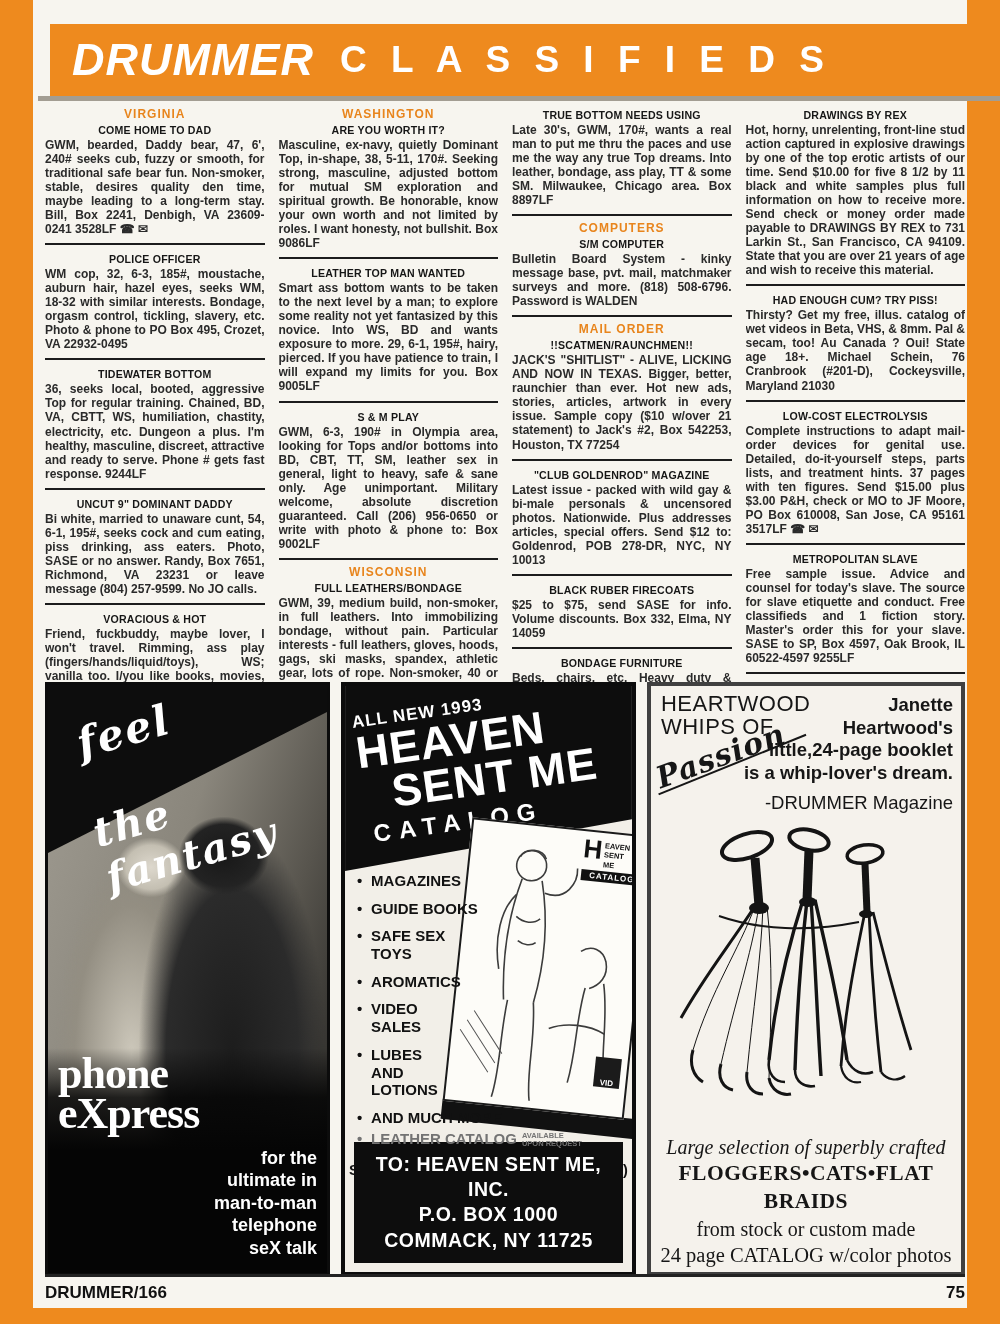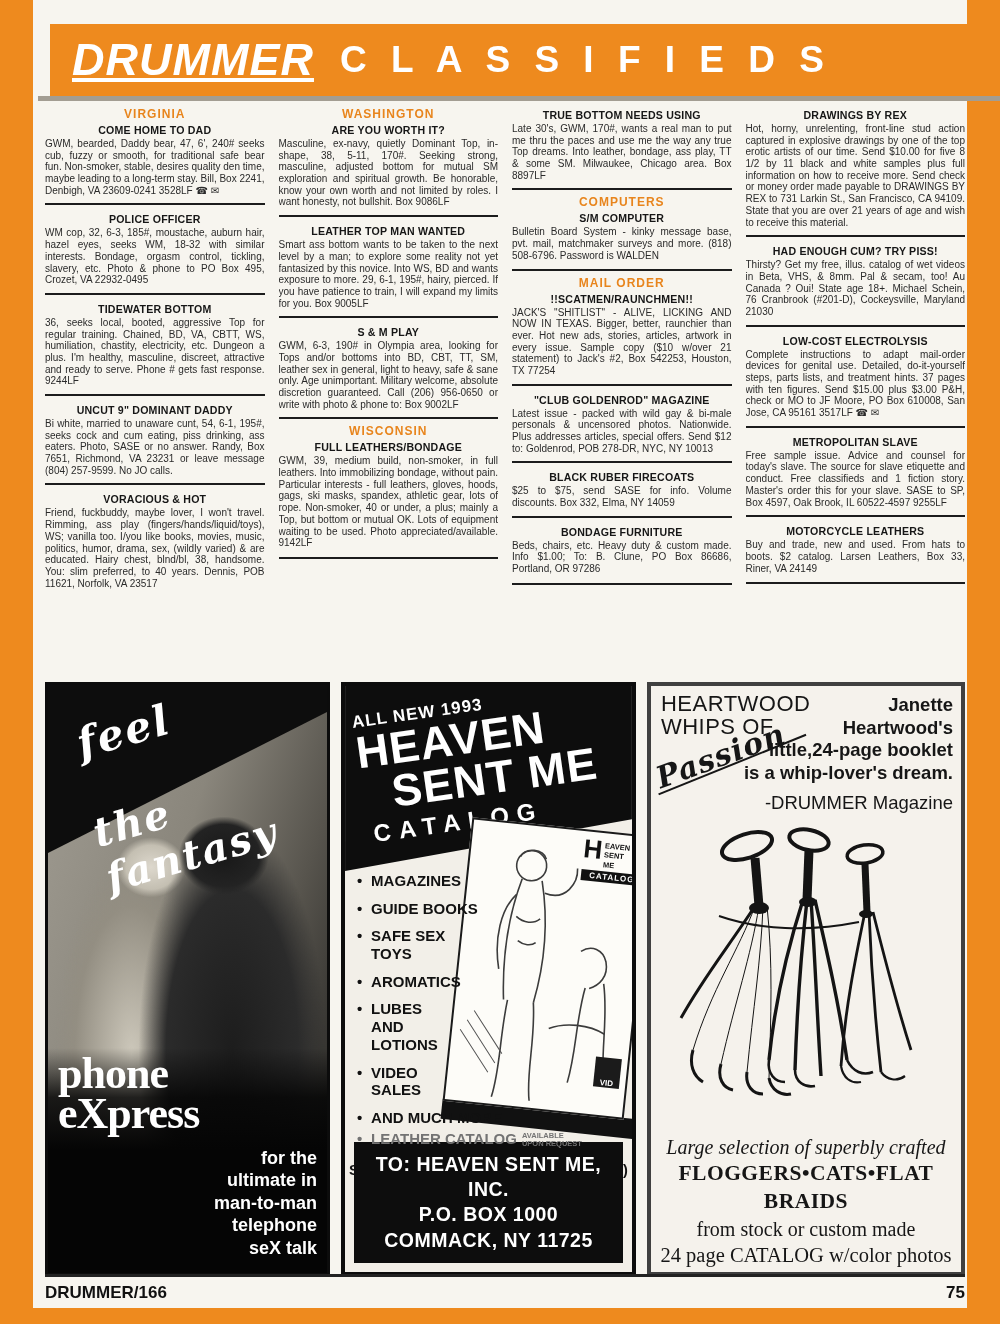--- a/index.html
+++ b/index.html
@@ -5,31 +5,31 @@
   * { margin:0; padding:0; box-sizing:border-box; }
   html,body { width:1000px; }
   body { font-family:"Liberation Sans", sans-serif; background:#d8d2c6; }
   .page { position:relative; width:1000px; height:1324px; background:#ee8a1e; overflow:hidden; }
   .paper { position:absolute; left:33px; right:33px; top:0; bottom:16px; background:#f7f5ef; }
 
   
   .masthead { position:absolute; left:50px; right:0; top:24px; height:72px; background:#ee8a1e;
               display:flex; align-items:center; gap:26px; padding-left:22px; white-space:nowrap; }
   .masthead::after { content:""; position:absolute; left:-12px; right:0; bottom:-5px; height:5px; background:#a39d92; }
-  .m-drummer { color:#fff; font-weight:bold; font-style:italic; font-size:45px; letter-spacing:1px;text-decoration:underline; }
+  .m-drummer { color:#fff; font-weight:bold; font-style:italic; font-size:45px; letter-spacing:1px; }
   .m-classifieds { color:#fff; font-weight:bold; font-size:37px; letter-spacing:7px; }
 
   
   .cols { position:absolute; left:45px; top:106px; width:920px; height:576px; display:flex; gap:14px; overflow:hidden; }
   .col { flex:1; overflow:hidden; }
   .col.end-rule::after { content:""; display:block; border-top:2px solid #1c1c1c; margin-top:8px; }
   .blk.rule-top { border-top:2px solid #1c1c1c; margin-top:7px; padding-top:5px; }
   .state { color:#e8851d; font-weight:bold; font-size:12px; text-align:center; letter-spacing:1px; margin:1px 0 3px; }
   .ad-title { font-weight:bold; font-size:10.6px; text-align:center; margin:3px 0 2px; color:#161616; letter-spacing:.2px; }
-  .ad-body { font-size:10px; line-height:1.17; text-align:justify; color:#2a2a2a; }
+  .ad-body { font-size:12px; line-height:1.17; text-align:justify; color:#2a2a2a;font-weight:bold; }
 
   
   .ads-row { position:absolute; left:45px; top:682px; width:920px; height:594px; display:flex; gap:11px; }
 
   
   .ad-phone { position:relative; width:294px; height:100%; border:3px solid #0c0c0c; overflow:hidden; color:#fff;
     background-color:#6e6b64;
     background-image:
       radial-gradient(60px 52px at 63% 29%, #181818 0%, #232323 60%, rgba(35,35,35,0) 75%),
       radial-gradient(120px 290px at 66% 62%, #1d1d1d 0%, #2b2b2b 55%, rgba(40,40,40,0) 78%),
@@ -276,25 +276,25 @@
           <div class="cl-bar">CATALOG</div>
         </div>
         <div class="cover-vid">VID</div>
       </div>
       <div class="hv-bullets" id="heaven-bullets">
           <div class="bullet-item">MAGAZINES</div>
           <div class="bullet-item">GUIDE BOOKS</div>
           <div class="bullet-item">SAFE SEX
 TOYS</div>
           <div class="bullet-item">AROMATICS</div>
+          <div class="bullet-item">VIDEO
+SALES</div>
           <div class="bullet-item">LUBES
 AND
 LOTIONS</div>
-          <div class="bullet-item">VIDEO
-SALES</div>
           <div class="bullet-item">AND MUCH MORE</div>
         </div>
       <div class="hv-leather" style="position:absolute;left:12px;top:443px;z-index:3;">
         <span>LEATHER CATALOG</span><span class="hv-note">AVAILABLE
 UPON REQUEST</span>
       </div>
       <div class="hv-sendrule"></div>
       <div class="hv-send">SEND $3.00 (Refundable with first order)</div>
       <div class="hv-addr">TO: HEAVEN SENT ME, INC.
 P.O. BOX 1000

